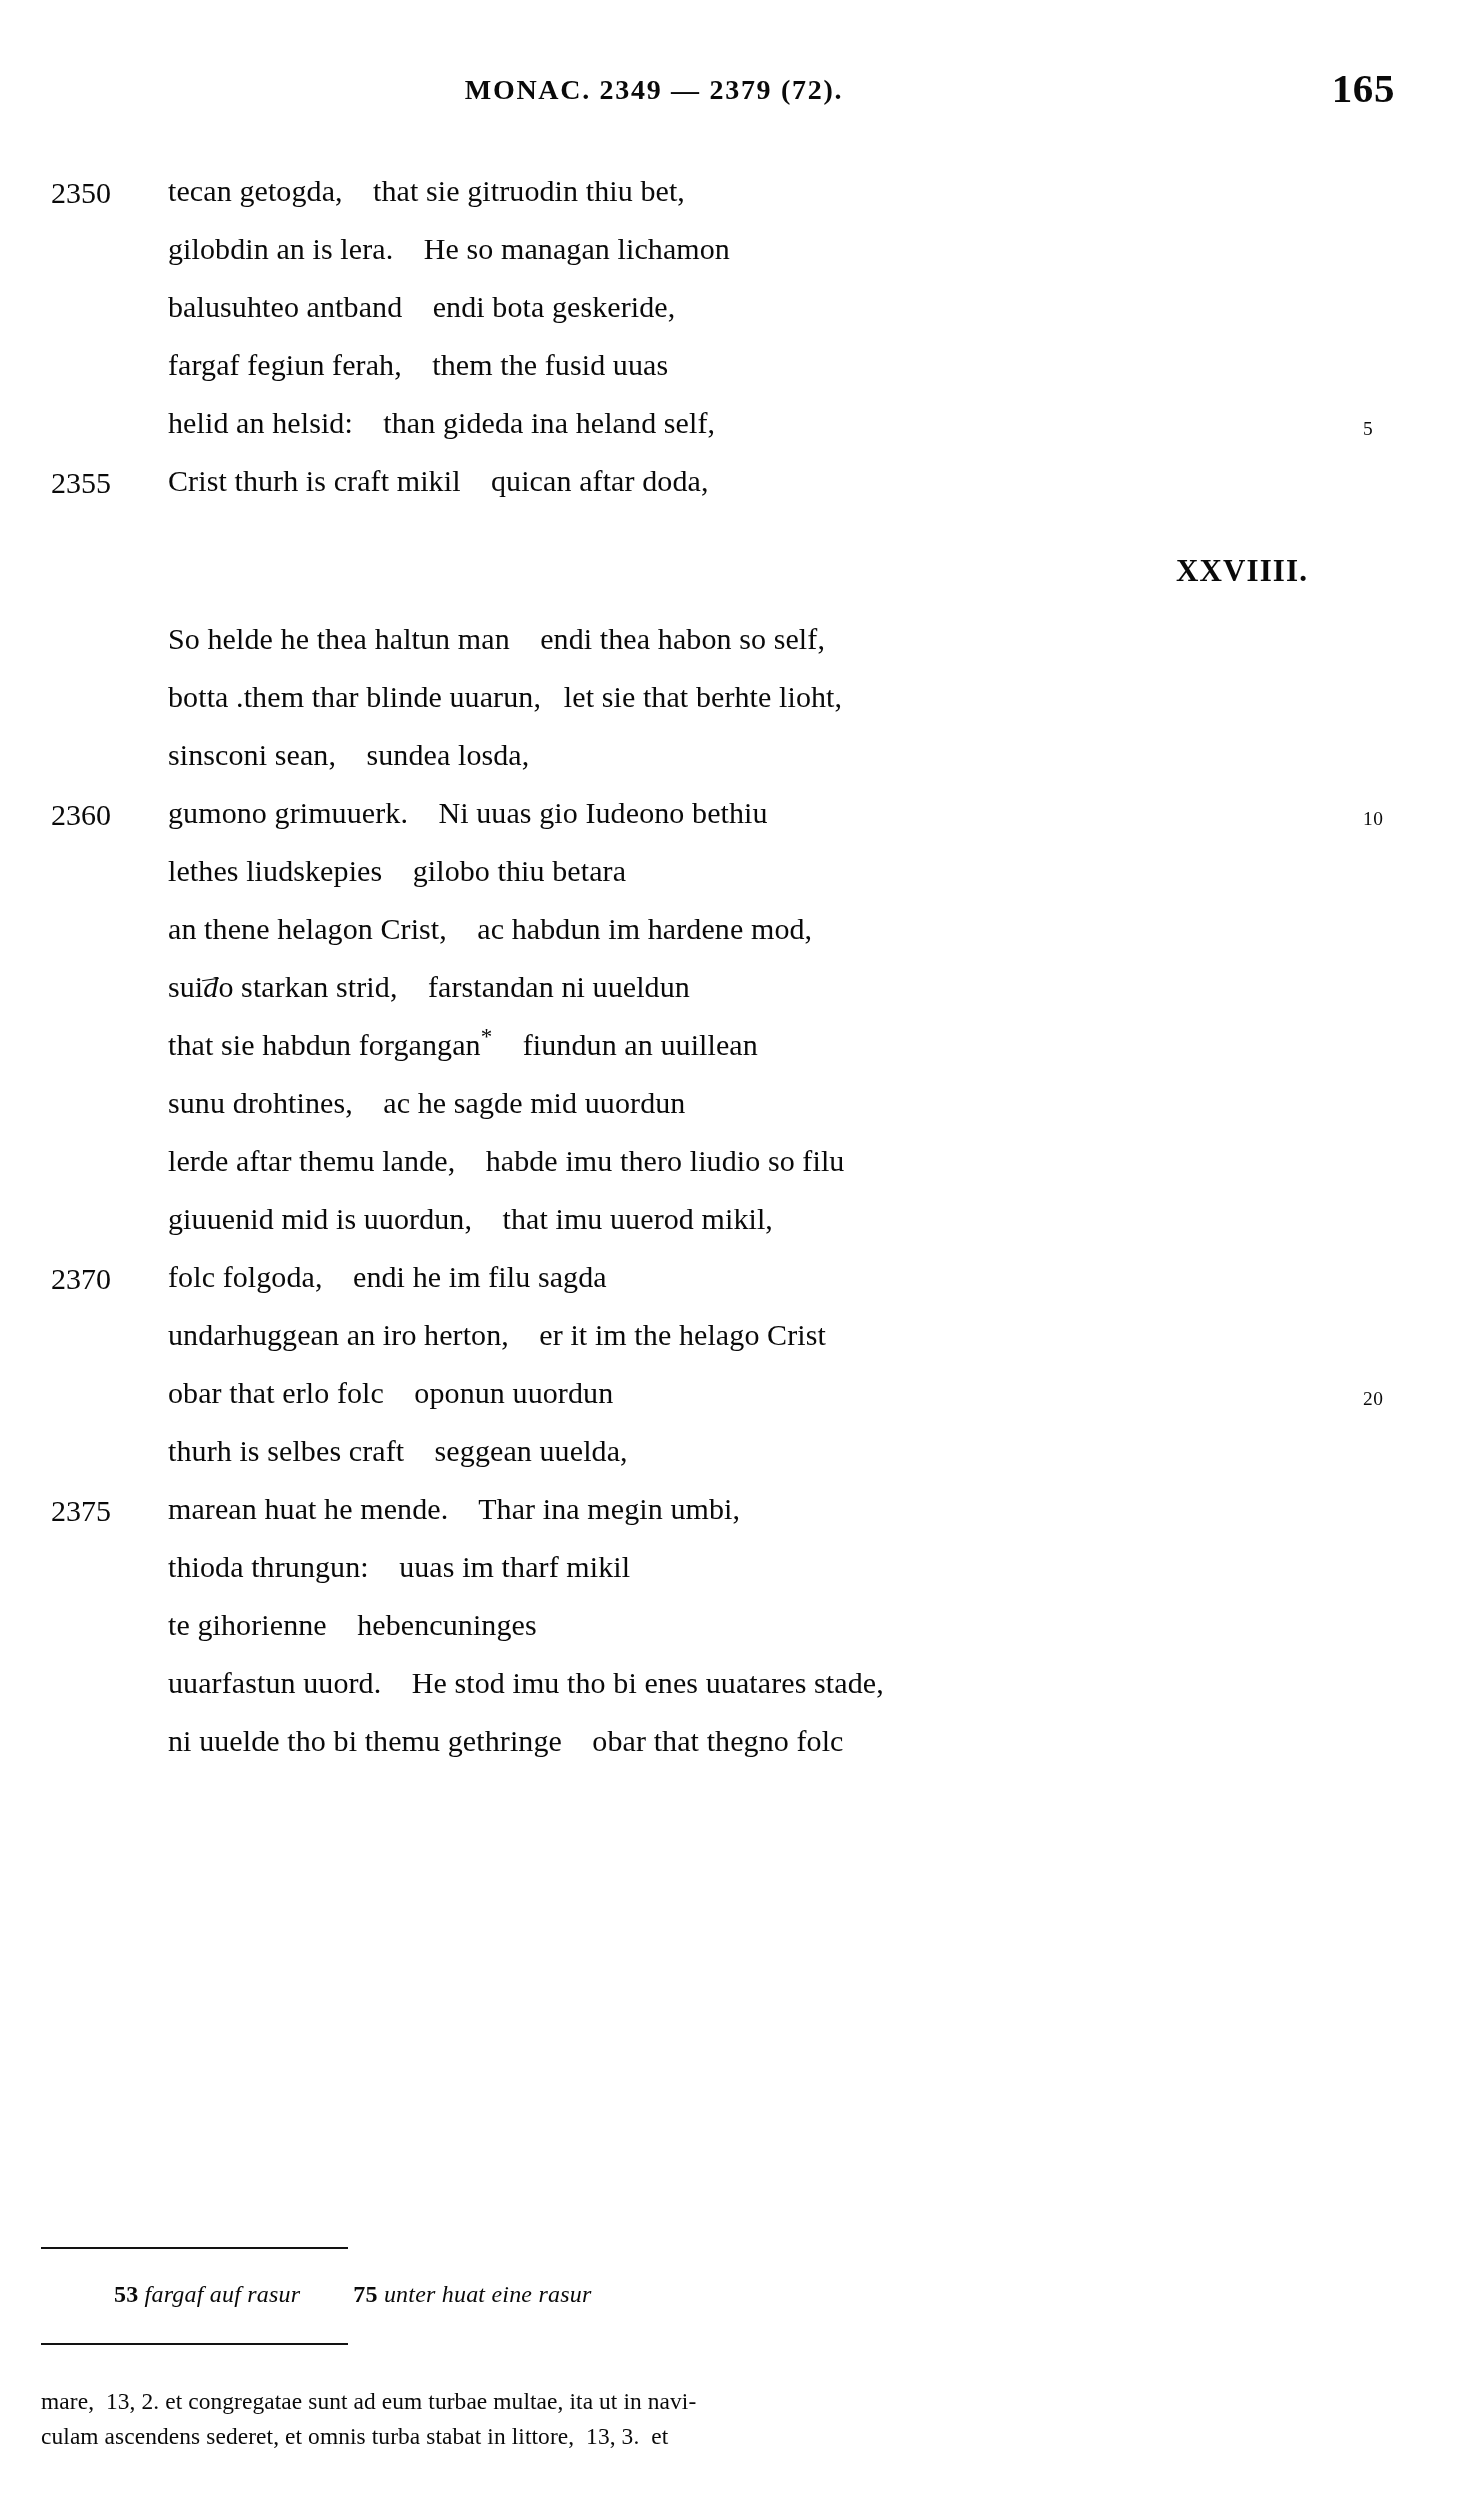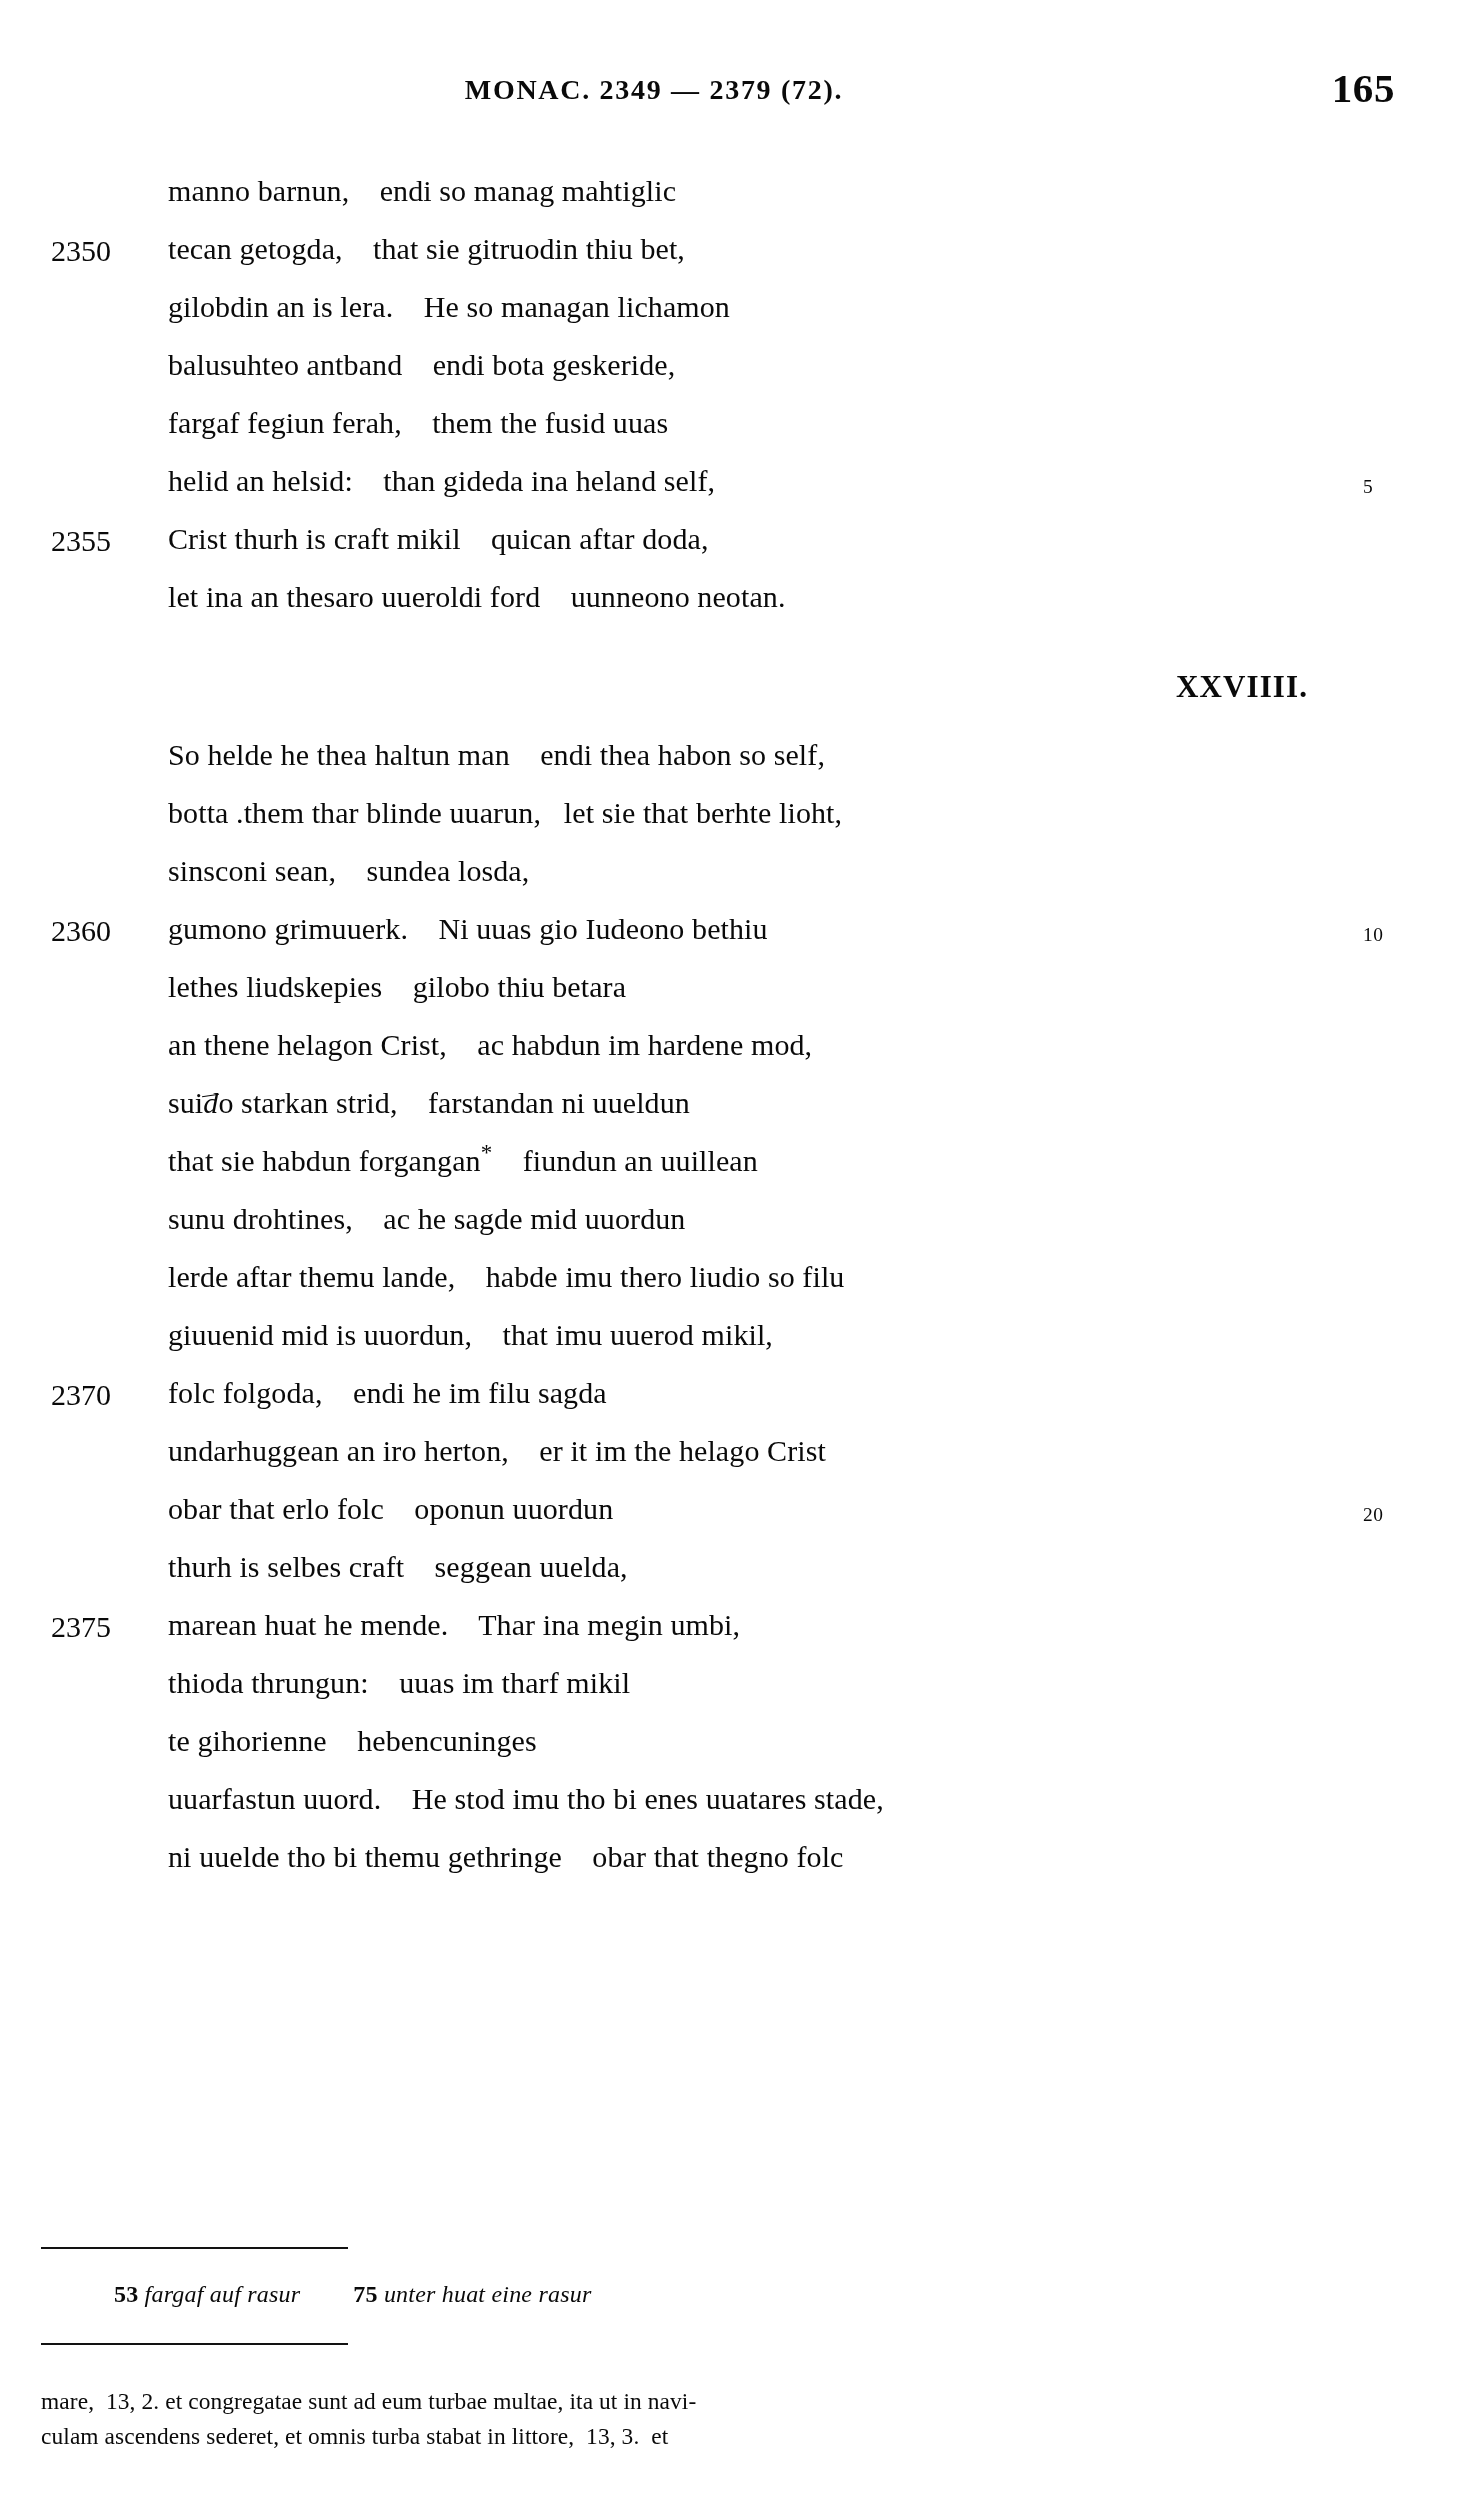--- a/index.html
+++ b/index.html
@@ -175,45 +175,39 @@
 
 <div class="page">
 
   <div class="runhead">
     <div class="runhead-title">MONAC. 2349 — 2379 (72).</div>
     <div class="runhead-pageno">165</div>
   </div>
 
   <div class="verse" id="verse-body">
       <div class="vline">
-        <span class="vtext">manno barnun,    endi so manag mahtiglic</span>
-      </div>
-      <div class="vline">
         <span class="vnum">2350</span>
         <span class="vtext">tecan getogda,    that sie gitruodin thiu bet,</span>
       </div>
       <div class="vline">
         <span class="vtext">gilobdin an is lera.    He so managan lichamon</span>
       </div>
       <div class="vline">
         <span class="vtext">balusuhteo antband    endi bota geskeride,</span>
       </div>
       <div class="vline">
         <span class="vtext">fargaf fegiun ferah,    them the fusid uuas</span>
       </div>
       <div class="vline">
         <span class="vtext">helid an helsid:    than gideda ina heland self,</span>
         <span class="vmark">5</span>
       </div>
       <div class="vline">
         <span class="vnum">2355</span>
         <span class="vtext">Crist thurh is craft mikil    quican aftar doda,</span>
-      </div>
-      <div class="vline">
-        <span class="vtext">let ina an thesaro uueroldi ford    uunneono neotan.</span>
       </div>
       <div class="sect-head">
         <div class="sect-head-inner">XXVIIII.</div>
       </div>
       <div class="vline">
         <span class="vtext">So helde he thea haltun man    endi thea habon so self,</span>
       </div>
       <div class="vline">
         <span class="vtext">botta .them thar blinde uuarun,   let sie that berhte lioht,</span>
       </div>

